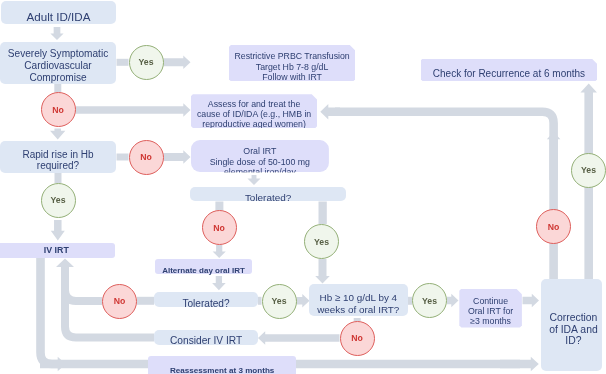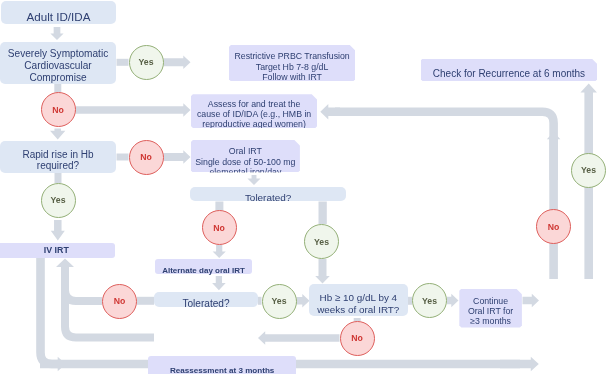--- a/index.html
+++ b/index.html
@@ -73,40 +73,44 @@
 Target Hb 7-8 g/dL
 Follow with IRT</div>
 
 <div class="box lav bevel" style="left:190.9px;top:94.2px;width:126.4px;height:33.8px;font-size:8.75px;line-height:10.2px;padding-top:5.6px;">Assess for and treat the
 cause of ID/IDA (e.g., HMB in
 reproductive aged women)</div>
 
 <div class="box blue" style="left:0px;top:141px;width:116px;height:31.9px;font-size:10px;line-height:11.8px;">Rapid rise in Hb
 required?</div>
 
-<div class="box lav bevel" style="left:190.9px;top:140px;width:109px;height:32.4px;font-size:8.8px;line-height:10.3px;padding-top:11px;">Oral IRT
+<div class="box lav bevel" style="left:190.9px;top:140px;width:138px;height:32.4px;font-size:8.8px;line-height:10.3px;padding-top:11px;border-radius:9px;">Oral IRT
 Single dose of 50-100 mg
 elemental iron/day</div>
 
 <div class="box blue" style="left:190px;top:186.6px;width:156.2px;height:14.3px;font-size:9.95px;line-height:11px;">Tolerated?</div>
 
 <div class="box lav" style="left:-2px;top:242.8px;width:116.6px;height:15.2px;font-size:8.8px;line-height:10px;font-weight:bold;padding-top:0px;">IV IRT</div>
 
 <div class="box lav" style="left:155.4px;top:259.3px;width:96.2px;height:14.5px;font-size:8px;line-height:9px;font-weight:bold;">Alternate day oral IRT</div>
 
 <div class="box blue" style="left:153.8px;top:292.2px;width:104.4px;height:15.3px;font-size:10.1px;line-height:11px;">Tolerated?</div>
 
 <div class="box blue" style="left:309px;top:284.2px;width:98.6px;height:31.7px;font-size:9.9px;line-height:11.2px;">Hb ≥ 10 g/dL by 4
 weeks of oral IRT?</div>
 
 <div class="box lav bevel" style="left:459.3px;top:280.7px;width:62.6px;height:38.9px;font-size:8.75px;line-height:9.95px;margin-top:8px;">Continue
 Oral IRT for
 ≥3 months</div>
 
+<div class="box blue" style="left:540.8px;top:279px;width:61.3px;height:92.3px;font-size:10.4px;line-height:11.5px;padding-top:8.6px;padding-left:4px;">Correction
+of IDA and
+ID?</div>
 
+<div class="box blue" style="left:154.2px;top:329.5px;width:103.8px;height:15.8px;font-size:10.2px;line-height:11px;">Consider IV IRT</div>
 
 <div class="box lav" style="left:148.4px;top:356.1px;width:147.6px;height:21px;font-size:8.1px;line-height:9px;font-weight:bold;">Reassessment at 3 months</div>
 
 <div class="box lav bevel" style="left:420.7px;top:58.5px;width:176.6px;height:22.7px;font-size:10px;line-height:9px;font-weight:normal;">Check for Recurrence at 6 months</div>
 
 <div class="circ yes" style="left:128.5px;top:44.5px;width:35px;height:35px;font-size:8.7px;">Yes</div>
 <div class="circ no" style="left:40.5px;top:92px;width:35px;height:35px;font-size:8.7px;">No</div>
 <div class="circ no" style="left:128.5px;top:139.5px;width:35px;height:35px;font-size:8.7px;">No</div>
 <div class="circ yes" style="left:40.5px;top:182.5px;width:35px;height:35px;font-size:8.7px;">Yes</div>
 <div class="circ no" style="left:201.5px;top:210px;width:35px;height:35px;font-size:8.7px;">No</div>

